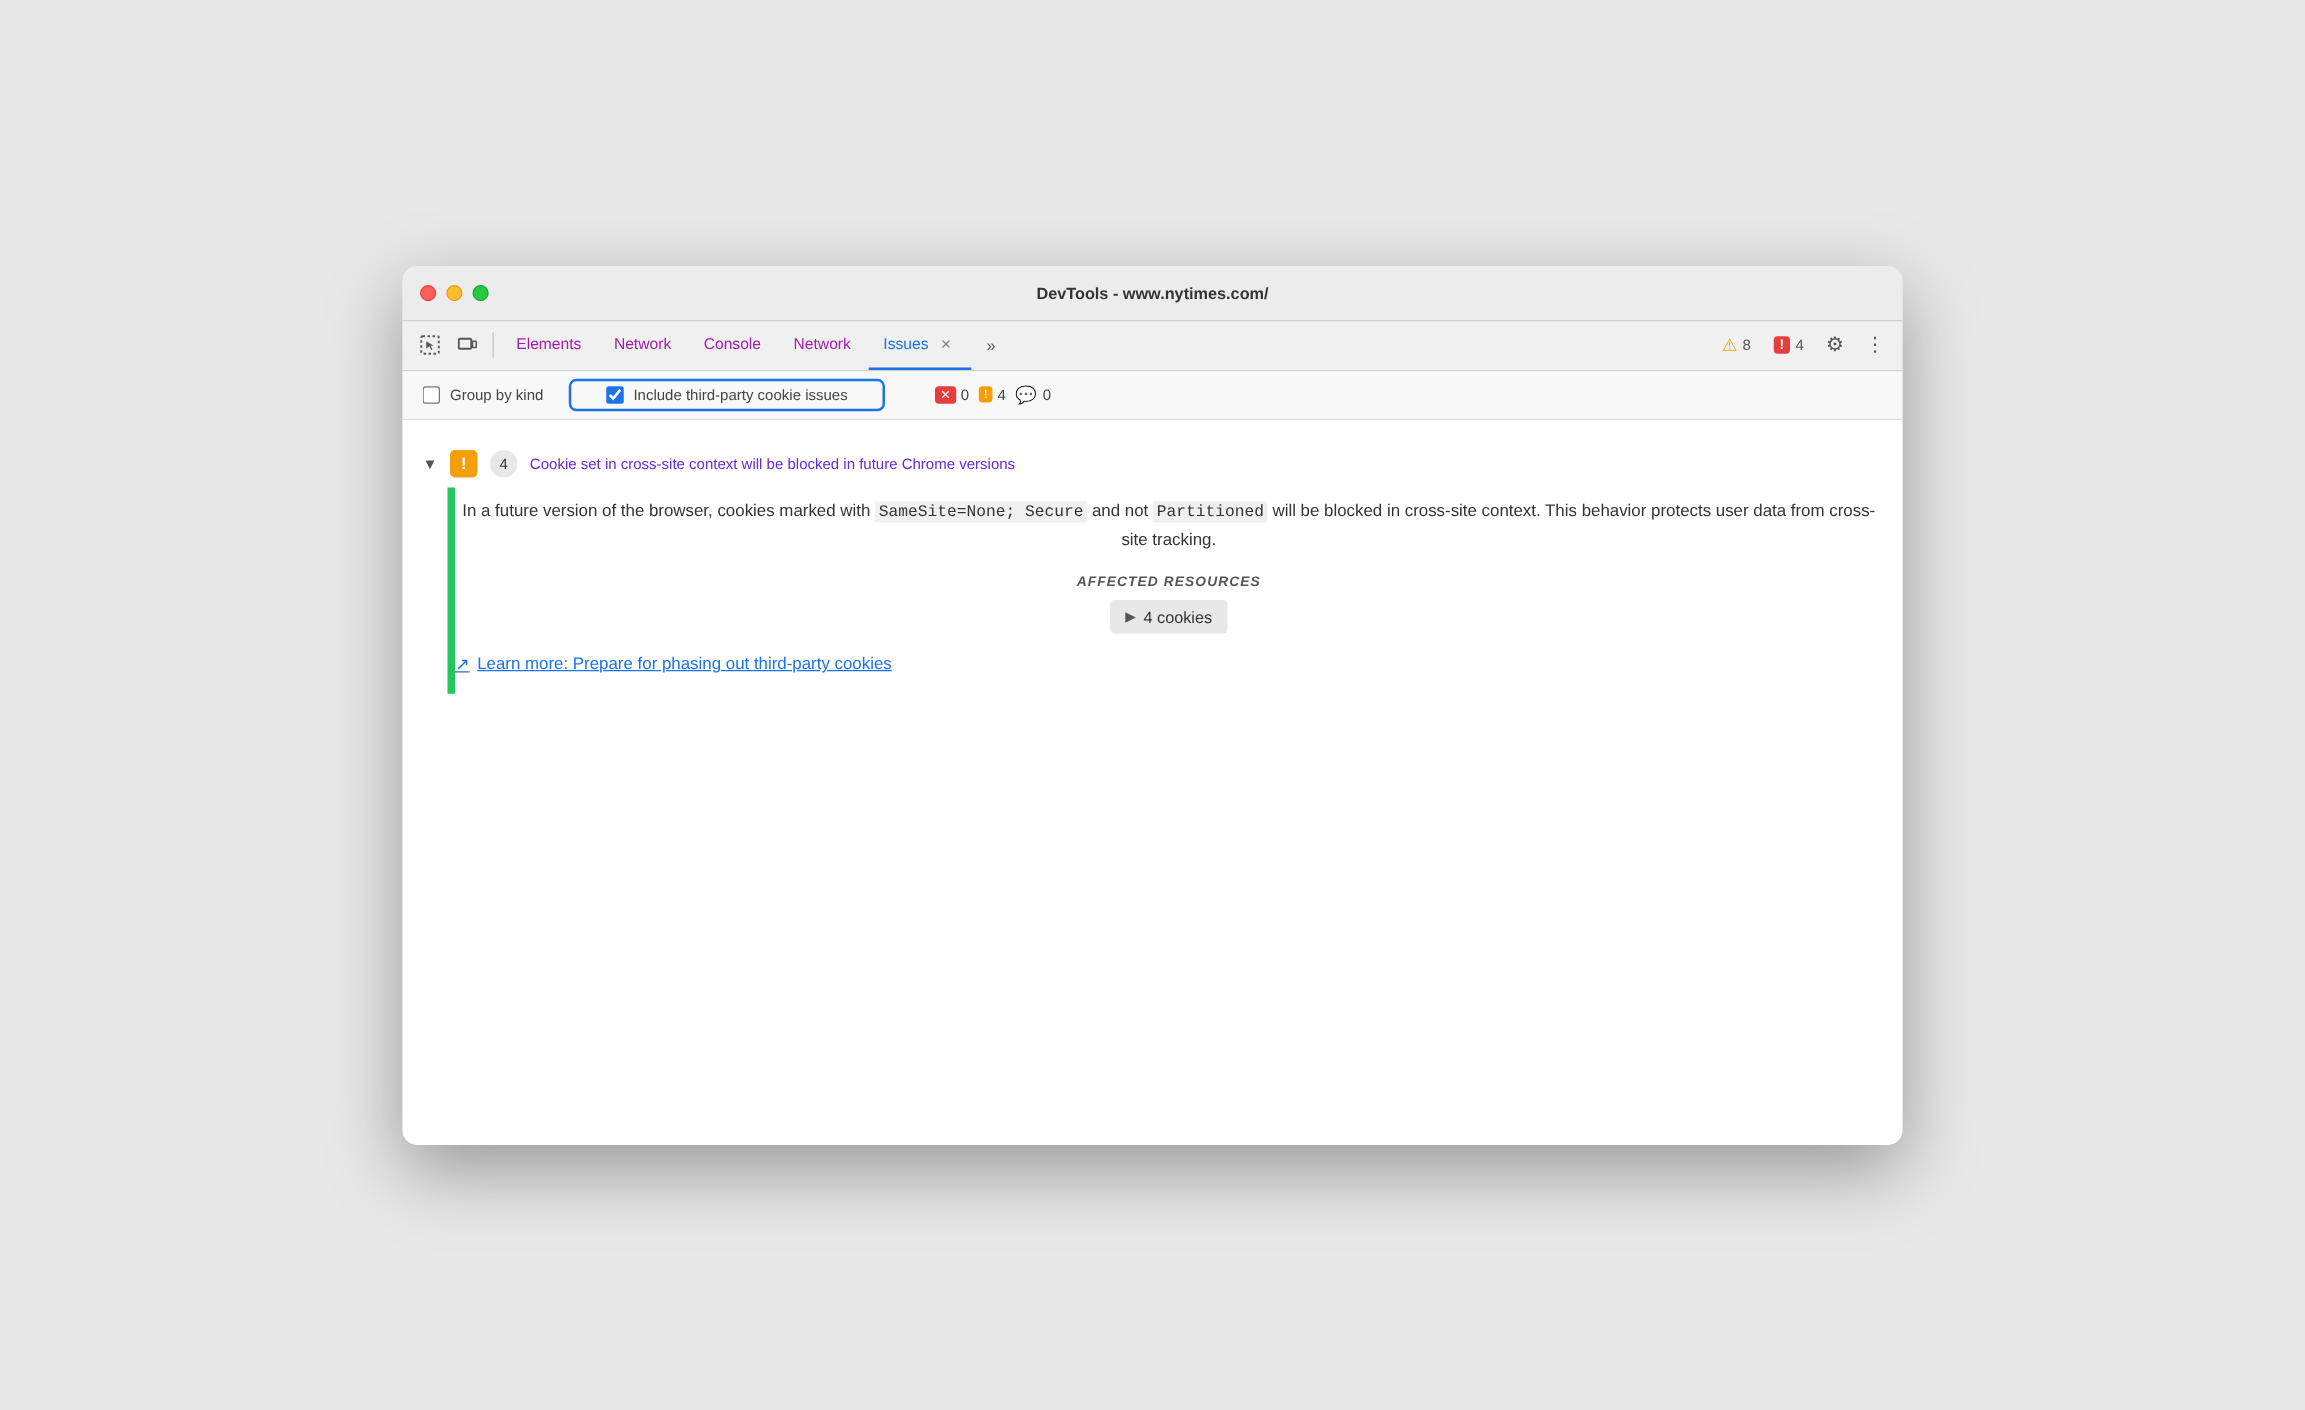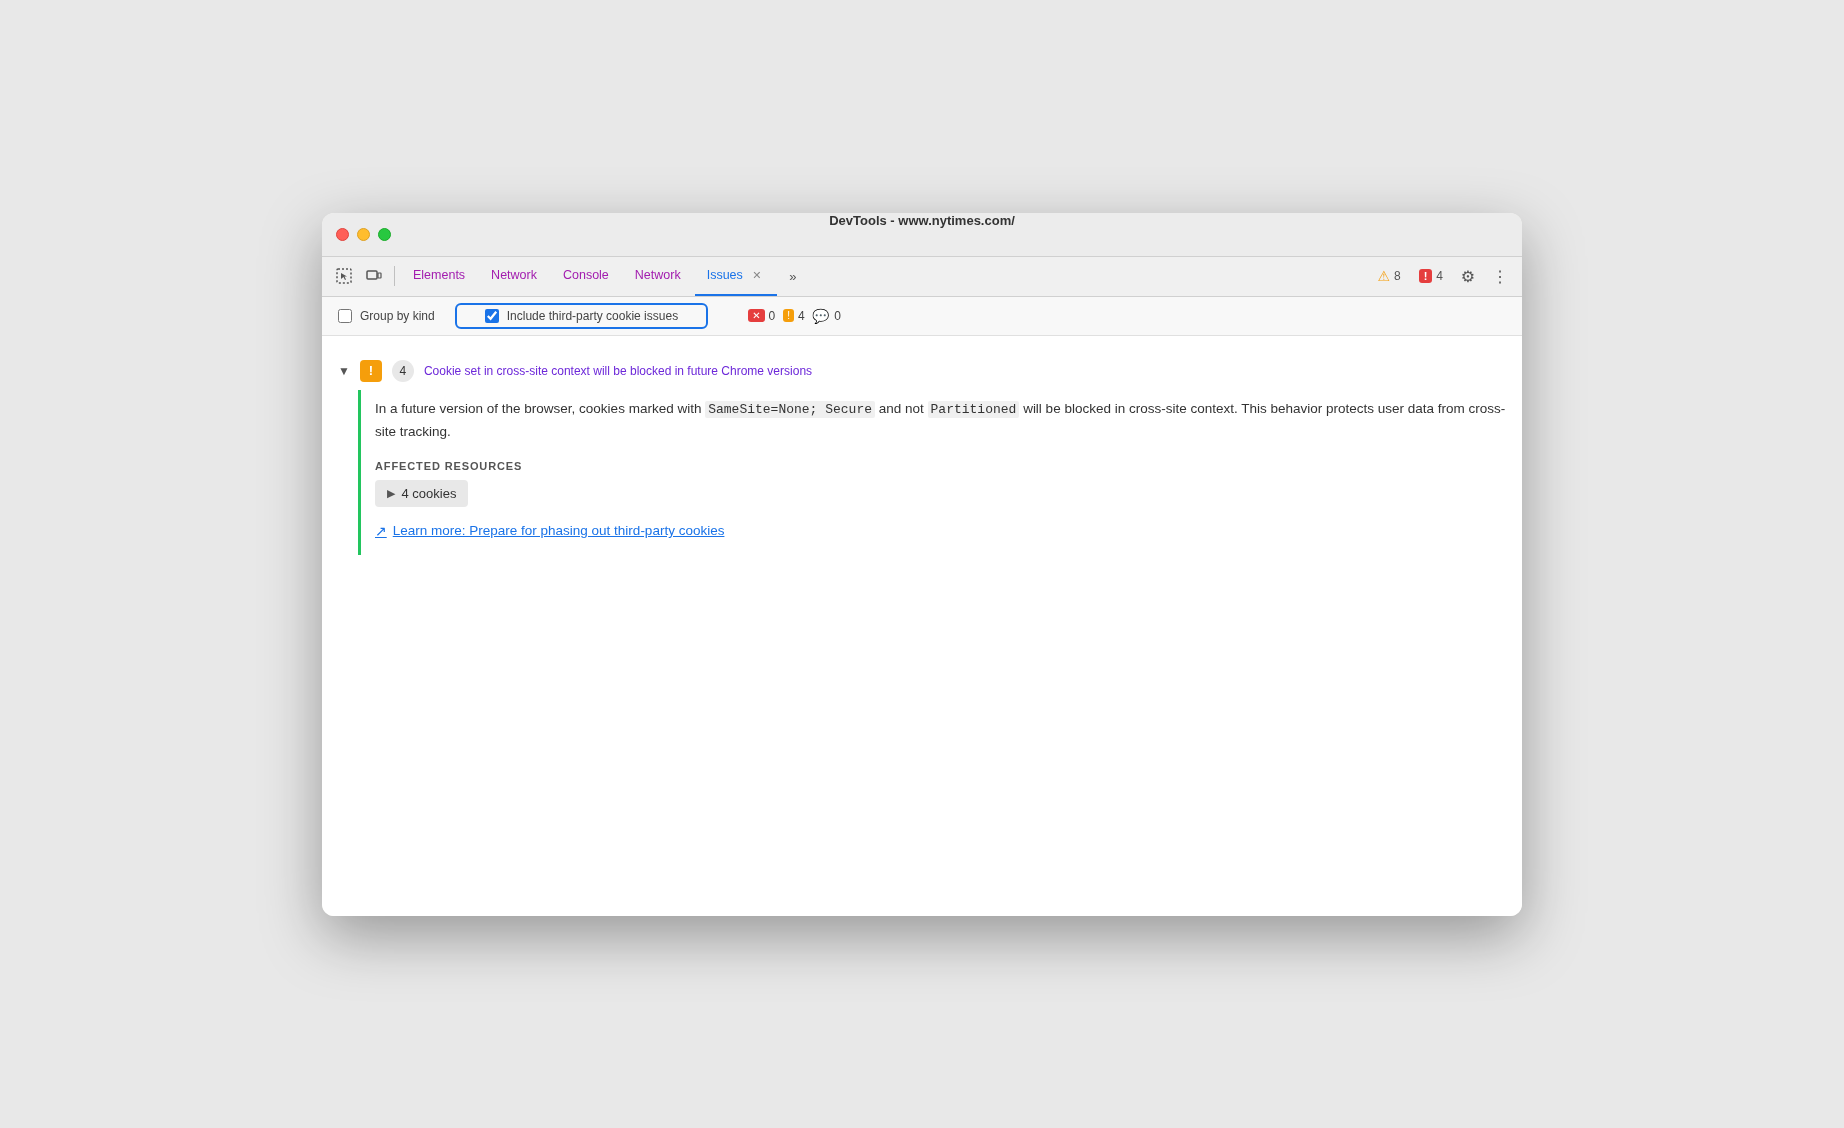--- a/index.html
+++ b/index.html
@@ -16,20 +16,21 @@
       background: #f5f5f0;
       border-radius: 12px;
       box-shadow: 0 20px 60px rgba(0,0,0,0.35);
       overflow: hidden;
     }
     
     .title-bar {
       background: #ececec;
       height: 44px;
       display: flex;
+      align-items: center;
       padding: 0 14px;
       border-bottom: 1px solid #d0d0d0;
       position: relative;
     }
     .traffic-lights {
       display: flex;
       gap: 8px;
       align-items: center;
     }
     .traffic-light {
@@ -249,24 +250,24 @@
       color: #333;
       font-weight: 500;
     }
     .issue-title {
       font-size: 12px;
       font-weight: 400;
       color: #6d28d9;
     }
     .issue-body {
       margin-left: 20px;
-      padding-left: 14px;
-      border-left: 3px solid #22c55e;
+      border-left: 6px solid #22c55e;
       padding-top: 8px;
       padding-bottom: 16px;
+      text-align: center;
     }
     .issue-description {
       font-size: 13.5px;
       line-height: 1.7;
       color: #333;
       margin-bottom: 16px;
     }
     .issue-description code {
       font-family: 'Courier New', monospace;
       font-size: 13px;
@@ -274,20 +275,21 @@
       padding: 1px 3px;
       border-radius: 2px;
     }
     .affected-resources-label {
       font-size: 11px;
       font-weight: 700;
       color: #555;
       letter-spacing: 0.08em;
       text-transform: uppercase;
       margin-bottom: 8px;
+      font-style: italic;
     }
     .cookies-toggle {
       display: inline-flex;
       align-items: center;
       gap: 6px;
       background: #e8e8e8;
       border-radius: 4px;
       padding: 6px 12px;
       font-size: 13px;
       color: #333;

